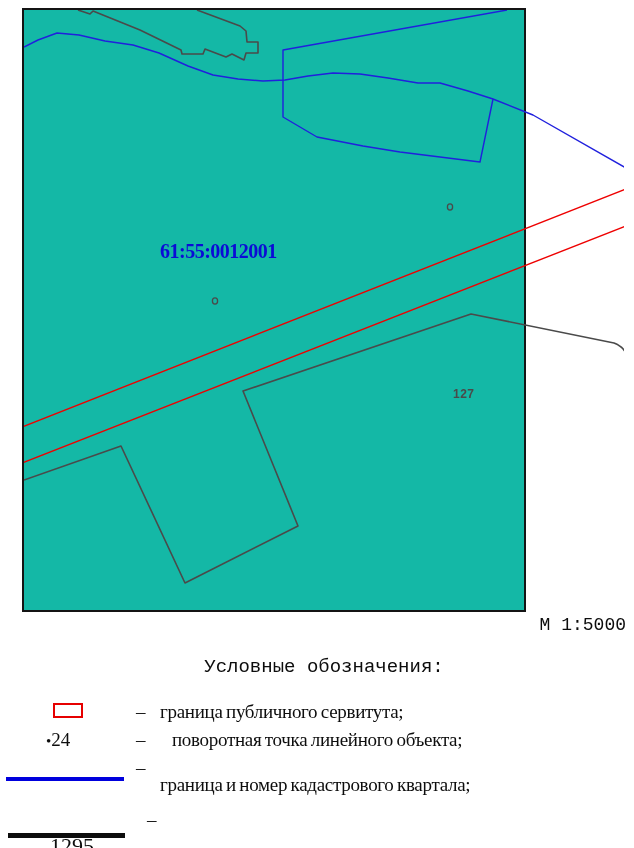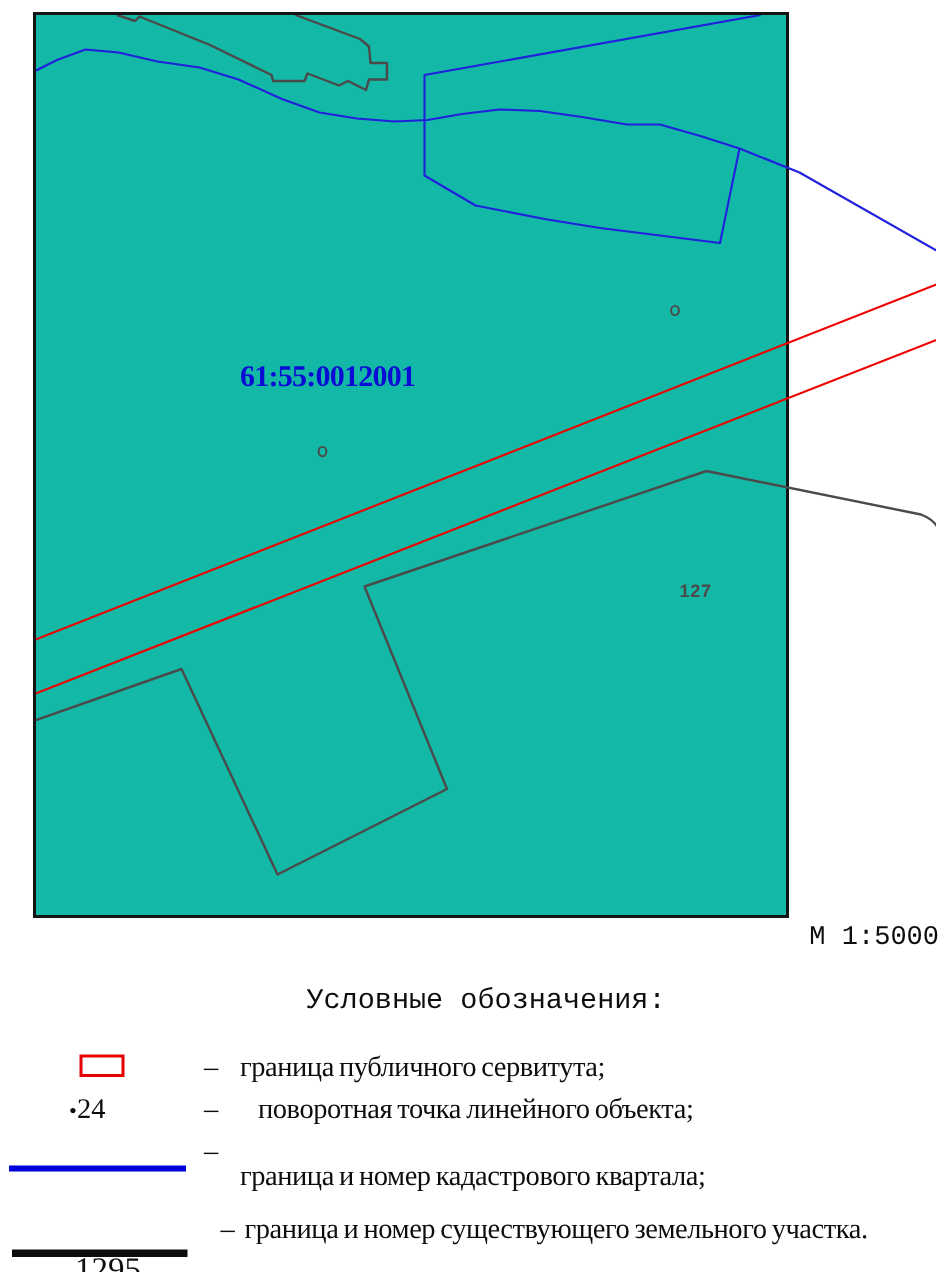--- a/index.html
+++ b/index.html
@@ -77,15 +77,14 @@
   <span class="legend-dash" style="left:136px;top:728px;">–</span>
   <span class="legend-label" style="left:160px;top:728px;margin-left:12px;">поворотная точка линейного объекта;</span>
 
   <div class="bar-quarter"></div>
   <span class="legend-dash" style="left:136px;top:756px;">–</span>
   <span class="legend-label" style="left:160px;top:756px;margin-top:17px;">граница и номер кадастрового квартала;</span>
 
   <div class="sym-parcel">1295</div>
   <div class="bar-parcel"></div>
   <span class="legend-dash" style="left:147px;top:808px;">–</span>
-  <span class="legend-label" style="left:163px;top:808px;">граница и номер существующего земельного участка.</span>
 
 </div>
 
 </body></html>

